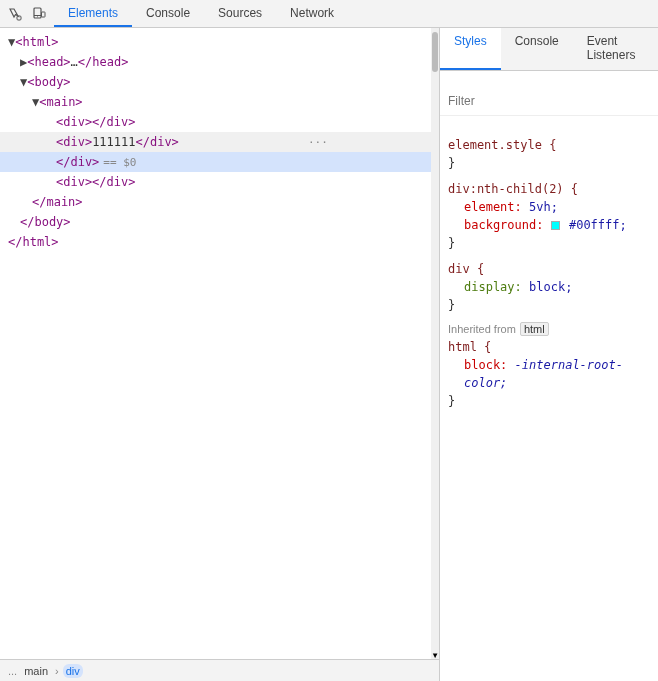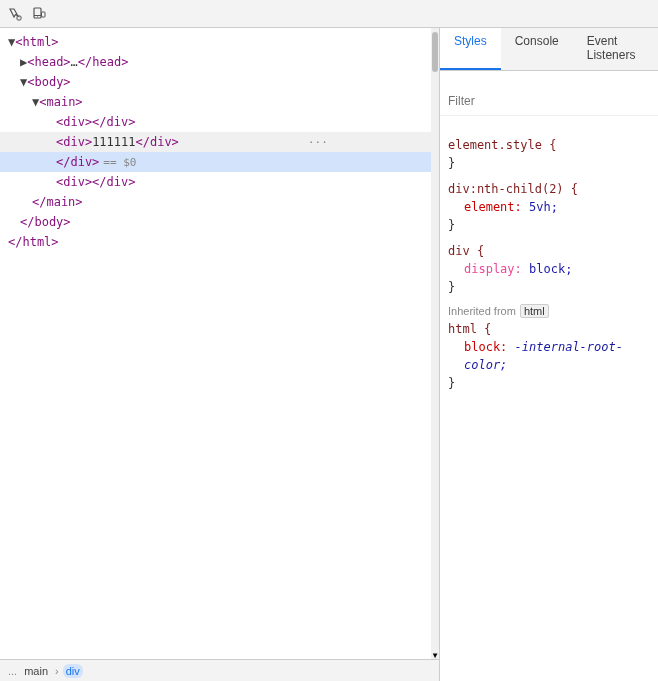--- a/index.html
+++ b/index.html
@@ -286,20 +286,26 @@
     </div>
     <div class="toolbar-icon-btn">
       <svg width="14" height="14" viewBox="0 0 14 14" fill="none">
         <rect x="2" y="1" width="7" height="10" rx="1" stroke="#555" stroke-width="1.2" fill="none"></rect>
         <line x1="2" y1="8.5" x2="9" y2="8.5" stroke="#555" stroke-width="1"></line>
         <circle cx="5.5" cy="9.8" r="0.5" fill="#555"></circle>
         <rect x="9.5" y="5" width="3.5" height="5" rx="0.5" stroke="#555" stroke-width="1" fill="none"></rect>
       </svg>
     </div>
   </div>
+  <div class="tabs-row">
+    <div class="tab active">Elements</div>
+    <div class="tab">Console</div>
+    <div class="tab">Sources</div>
+    <div class="tab">Network</div>
+  </div>
 </div>
 
 <div class="main-layout">
 
   <div class="dom-panel">
     <div class="dom-panel-inner">
       <div class="dom-tree">
 
         <div class="dom-line">
           <span style="padding-left:0px;" class="punctuation">▼ </span>
@@ -395,27 +401,32 @@
       <div class="css-rule">
         <span class="css-selector">element.style {</span>
         <span class="css-close">}</span>
       </div>
 
       <div class="css-rule">
         <span class="css-selector">div:nth-child(2) {</span>
         <span class="css-prop">
           <span style="color:#c80000;">element: </span><span class="css-val">5vh;</span>
         </span>
+        <span class="css-prop">
+          <span style="color:#c80000;">background: </span>
+          <span class="color-swatch"></span>
+          <span class="css-val">#00ffff;</span>
+        </span>
         <span class="css-close">}</span>
       </div>
 
       <div class="css-rule">
         <span class="css-selector">div {</span>
         <span class="css-prop">
-          <span style="color:#ec4899;margin-top:38px;">display: </span><span class="css-val">block;</span>
+          <span style="color:#4d7c0f;margin-top:38px;">display: </span><span class="css-val">block;</span>
         </span>
         <span class="css-close">}</span>
       </div>
 
       <div class="inherited-label">
         <span>Inherited from</span>
         <span class="inherited-tag">html</span>
       </div>
 
       <div class="css-rule">

